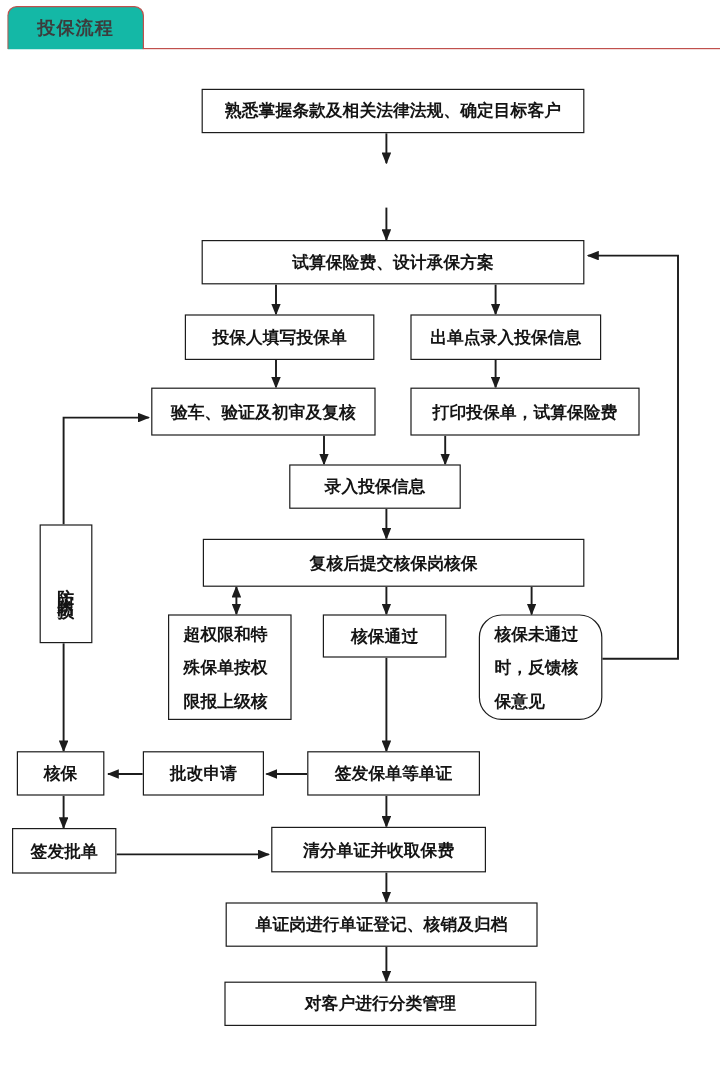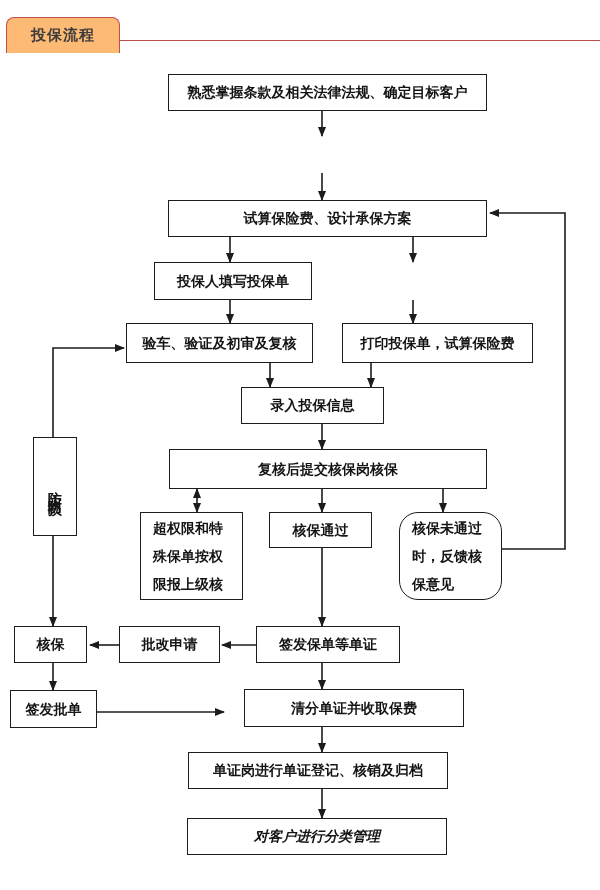--- a/index.html
+++ b/index.html
@@ -9,22 +9,22 @@
     --text:#141414;
   }
   html,body{margin:0;padding:0;background:#ffffff;}
   .canvas{
     position:relative;width:600px;height:890px;background:#ffffff;
     font-family:"Liberation Sans",sans-serif;overflow:hidden;
   }
   .tab{
     position:absolute;left:6px;top:5px;width:114px;height:36px;
     box-sizing:border-box;border:1.5px solid var(--accent);border-bottom:none;
-    border-radius:8px 8px 0 0;background:#fdba74;
-    display:flex;align-items:center;justify-content:center;margin-top:12px;
+    border-radius:8px 8px 0 0;background:#14b8a6;
+    display:flex;align-items:center;justify-content:center;
   }
   .tab span{
     font-size:15px;font-weight:bold;color:#3c3c3c;letter-spacing:1px;
   }
   .tab-line{
     position:absolute;left:119px;top:39.5px;right:0;height:1.5px;
     background:var(--accent);
   }
   svg.connectors{position:absolute;left:0;top:0;width:600px;height:890px;}
   .conn{stroke:var(--line);stroke-width:1.6;fill:none;}
@@ -85,20 +85,21 @@
     <path class="conn" marker-end="url(#arr)" d="M322 788 V818"></path>
   </svg>
 
   <div class="node" style="left:168px;top:74px;width:319px;height:37px;">熟悉掌握条款及相关法律法规、确定目标客户</div>
 
 
   <div class="node" style="left:168px;top:200px;width:319px;height:37px;">试算保险费、设计承保方案</div>
 
   <div class="node" style="left:154px;top:262px;width:158px;height:38px;">投保人填写投保单</div>
 
+  <div class="node" style="left:342px;top:262px;width:159px;height:38px;">出单点录入投保信息</div>
 
   <div class="node" style="left:126px;top:323px;width:187px;height:40px;">验车、验证及初审及复核</div>
 
   <div class="node" style="left:342px;top:323px;width:191px;height:40px;">打印投保单，试算保险费</div>
 
   <div class="node" style="left:241px;top:387px;width:143px;height:37px;">录入投保信息</div>
 
   <div class="node ml" style="left:140px;top:512px;width:103px;height:88px;">超权限和特
 殊保单按权
 限报上级核</div>
@@ -114,19 +115,19 @@
   <div class="node vert" style="left:33px;top:437px;width:44px;height:99px;">防灾防损</div>
 
   <div class="node" style="left:14px;top:626px;width:73px;height:37px;">核保</div>
 
   <div class="node" style="left:119px;top:626px;width:101px;height:37px;">批改申请</div>
 
   <div class="node" style="left:256px;top:626px;width:144px;height:37px;">签发保单等单证</div>
 
   <div class="node" style="left:10px;top:690px;width:87px;height:38px;">签发批单</div>
 
-  <div class="node" style="left:244px;top:689px;width:220px;height:38px;">清分单证并收取保费</div>
+  <div class="node" style="left:226px;top:689px;width:179px;height:38px;">清分单证并收取保费</div>
 
   <div class="node" style="left:188px;top:752px;width:260px;height:37px;">单证岗进行单证登记、核销及归档</div>
 
-  <div class="node" style="left:187px;top:818px;width:260px;height:37px;font-style:italic;">对客户进行分类管理</div>
+  <div class="node" style="left:187px;top:818px;width:260px;height:37px;">对客户进行分类管理</div>
 
 </div>
 
 </body></html>

